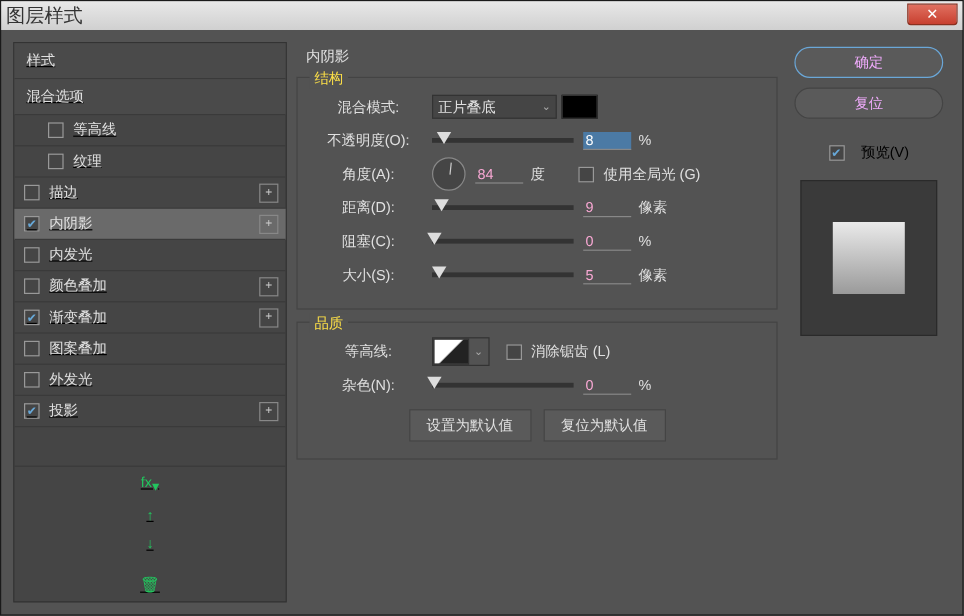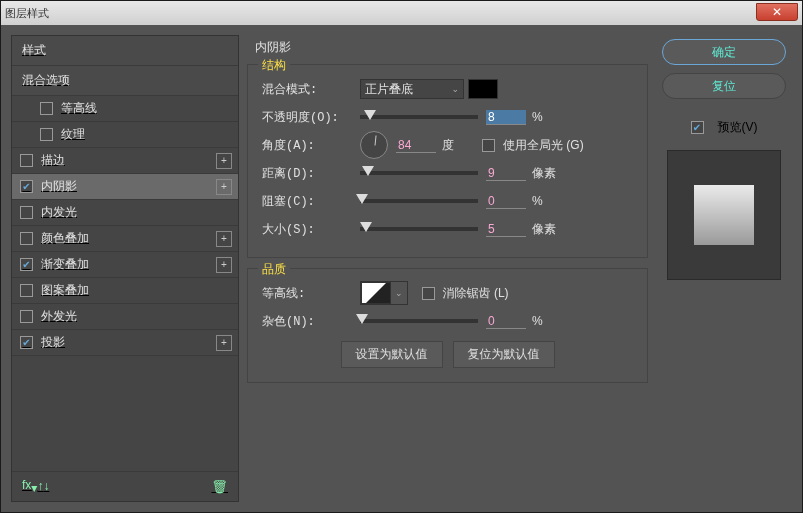--- a/index.html
+++ b/index.html
@@ -1,53 +1,53 @@
 <!DOCTYPE html>
 <html><head>
 <meta charset="utf-8">
 <style>
 * { margin: 0; padding: 0; box-sizing: border-box; font-family: "Microsoft YaHei", sans-serif; font-size: 12px; }
 body { background: #2a2a2a; width: 803px; height: 513px; position: relative; }
 .window { width: 803px; height: 513px; background: #535353; border: 1px solid #1a1a1a; }
 .titlebar { background: linear-gradient(#e8e8e8, #d0d0d0); height: 24px; display: flex; align-items: center; padding: 0 4px; position: relative; }
-.titlebar-text { color: #333; font-size: 11px; }
+.titlebar-text { color: #333; font-size: 16px; }
 .close-btn { position: absolute; right: 4px; top: 2px; width: 42px; height: 18px; background: linear-gradient(#e07060, #c84030); border: 1px solid #8a3020; border-radius: 0 0 3px 3px; display: flex; align-items: center; justify-content: center; color: #fff; }
 .content { display: flex; height: calc(100% - 24px); padding: 10px; gap: 8px; }
 .sidebar { width: 228px; background: #454545; border: 1px solid #333; display: flex; flex-direction: column; text-decoration: underline; }
 .sidebar-header1, .sidebar-header2 { padding: 6px 10px; color: #e0e0e0; background: #4a4a4a; border-bottom: 1px solid #3a3a3a; }
 .sidebar-row { display: flex; align-items: center; padding: 4px 8px; color: #e0e0e0; border-bottom: 1px solid #3a3a3a; position: relative; height: 26px; }
 .sidebar-row.indent { padding-left: 28px; }
 .sidebar-row.selected { background: #6a6a6a; }
 .checkbox { width: 13px; height: 13px; border: 1px solid #999; background: #454545; margin-right: 8px; display: flex; align-items: center; justify-content: center; }
 .checkbox.checked::after { content: '✔'; color: #67a8d8; font-size: 10px; }
 .plus-btn { position: absolute; right: 6px; width: 16px; height: 16px; border: 1px solid #888; display: flex; align-items: center; justify-content: center; color: #ccc; font-size: 10px; }
-.sidebar-footer { margin-top: auto; display: flex; align-items: center; padding: 6px 10px; gap: 0; color: #86efac; border-top: 1px solid #3a3a3a; }
+.sidebar-footer { margin-top: auto; display: flex; align-items: center; padding: 6px 10px; gap: 10px; color: #22c55e; border-top: 1px solid #3a3a3a; flex-direction: column; }
 .sidebar-footer .spacer { flex: 1; }
 .main-panel { flex: 1; color: #e0e0e0; }
 .panel-title { padding: 4px 8px; color: #e0e0e0; }
 .fieldset { border: 1px solid #444; margin: 4px 0 10px; padding: 10px 14px 14px; position: relative; }
 .legend { position: absolute; top: -8px; left: 10px; background: #535353; padding: 0 4px; color: #fde047; }
 .form-row { display: flex; align-items: center; height: 28px; }
-.form-label { width: 90px; text-align: left; color: #e0e0e0; margin-right: 8px; font-family: Liberation Mono, monospace; }
+.form-label { width: 90px; text-align: center; color: #e0e0e0; margin-right: 8px; }
 .select { width: 104px; height: 20px; background: #454545; border: 1px solid #333; color: #e0e0e0; padding: 0 4px; display: flex; align-items: center; justify-content: space-between; }
 .chev { font-size: 9px; color: #aaa; }
 .swatch { width: 30px; height: 20px; background: #000; border: 1px solid #333; margin-left: 4px; }
 .slider-track { width: 118px; height: 4px; background: #333; position: relative; margin-right: 8px; }
 .slider-thumb { position: absolute; top: -5px; width: 0; height: 0; border-left: 6px solid transparent; border-right: 6px solid transparent; border-top: 10px solid #ddd; }
 .value-input { width: 40px; background: transparent; border: none; border-bottom: 1px solid #888; color: #f9a8d4; padding: 0 2px; margin-right: 6px; }
 .value-input.highlight { background: #4b7aa5; color: #fff; }
 .unit { color: #e0e0e0; width: 30px; }
 .angle-dial { width: 28px; height: 28px; border: 1px solid #888; border-radius: 50%; background: #454545; position: relative; margin-right: 8px; }
 .angle-dial::after { content: ''; position: absolute; width: 10px; height: 1px; background: #ccc; top: 13px; left: 14px; transform-origin: left; transform: rotate(-84deg); }
 .contour-swatch { width: 30px; height: 22px; border: 1px solid #333; background: linear-gradient(135deg, #fff 0%, #fff 48%, #222 52%, #222 100%); display: inline-block; }
 .contour-wrap { display: flex; align-items: center; border: 1px solid #333; }
 .defaults-row { display: flex; gap: 10px; justify-content: center; margin-top: 6px; }
 .btn-flat { background: #5a5a5a; border: 1px solid #444; color: #e0e0e0; padding: 4px 14px; }
 .right-col { width: 136px; display: flex; flex-direction: column; gap: 8px; align-items: center; padding-top: 4px; }
-.rbtn { width: 124px; height: 26px; border: 1px solid #444; background: #5a5a5a; color: #5eead4; border-radius: 13px; display: flex; align-items: center; justify-content: center; }
+.rbtn { width: 124px; height: 26px; border: 1px solid #444; background: #5a5a5a; color: #f0abfc; border-radius: 13px; display: flex; align-items: center; justify-content: center; }
 .rbtn.primary { border-color: #6aa7d8; }
 .preview-row { display: flex; align-items: center; gap: 6px; margin-top: 12px; }
 .preview-box { width: 114px; height: 130px; background: #3a3a3a; border: 1px solid #2a2a2a; display: flex; align-items: center; justify-content: center; margin-top: 6px; }
 .preview-sq { width: 60px; height: 60px; background: linear-gradient(180deg, #eaeaea, #9a9a9a); }
 .trash { font-size: 13px; }
 </style>
 </head>
 <body>
 
 <div class="window">

